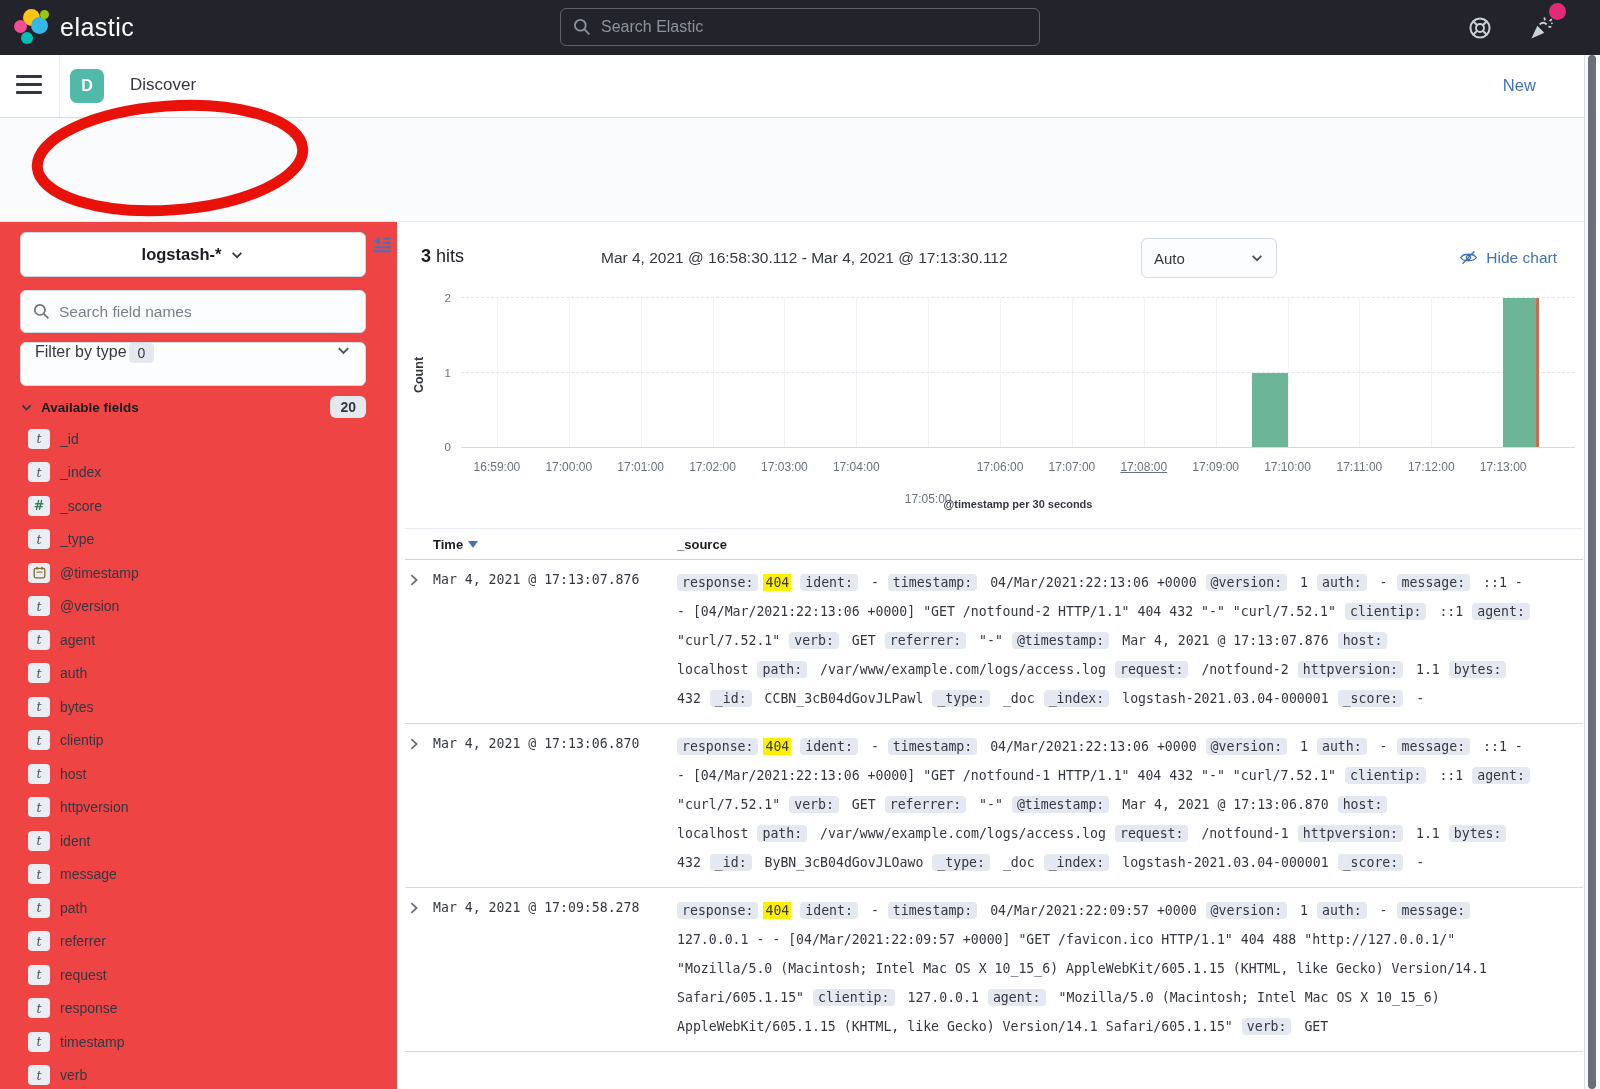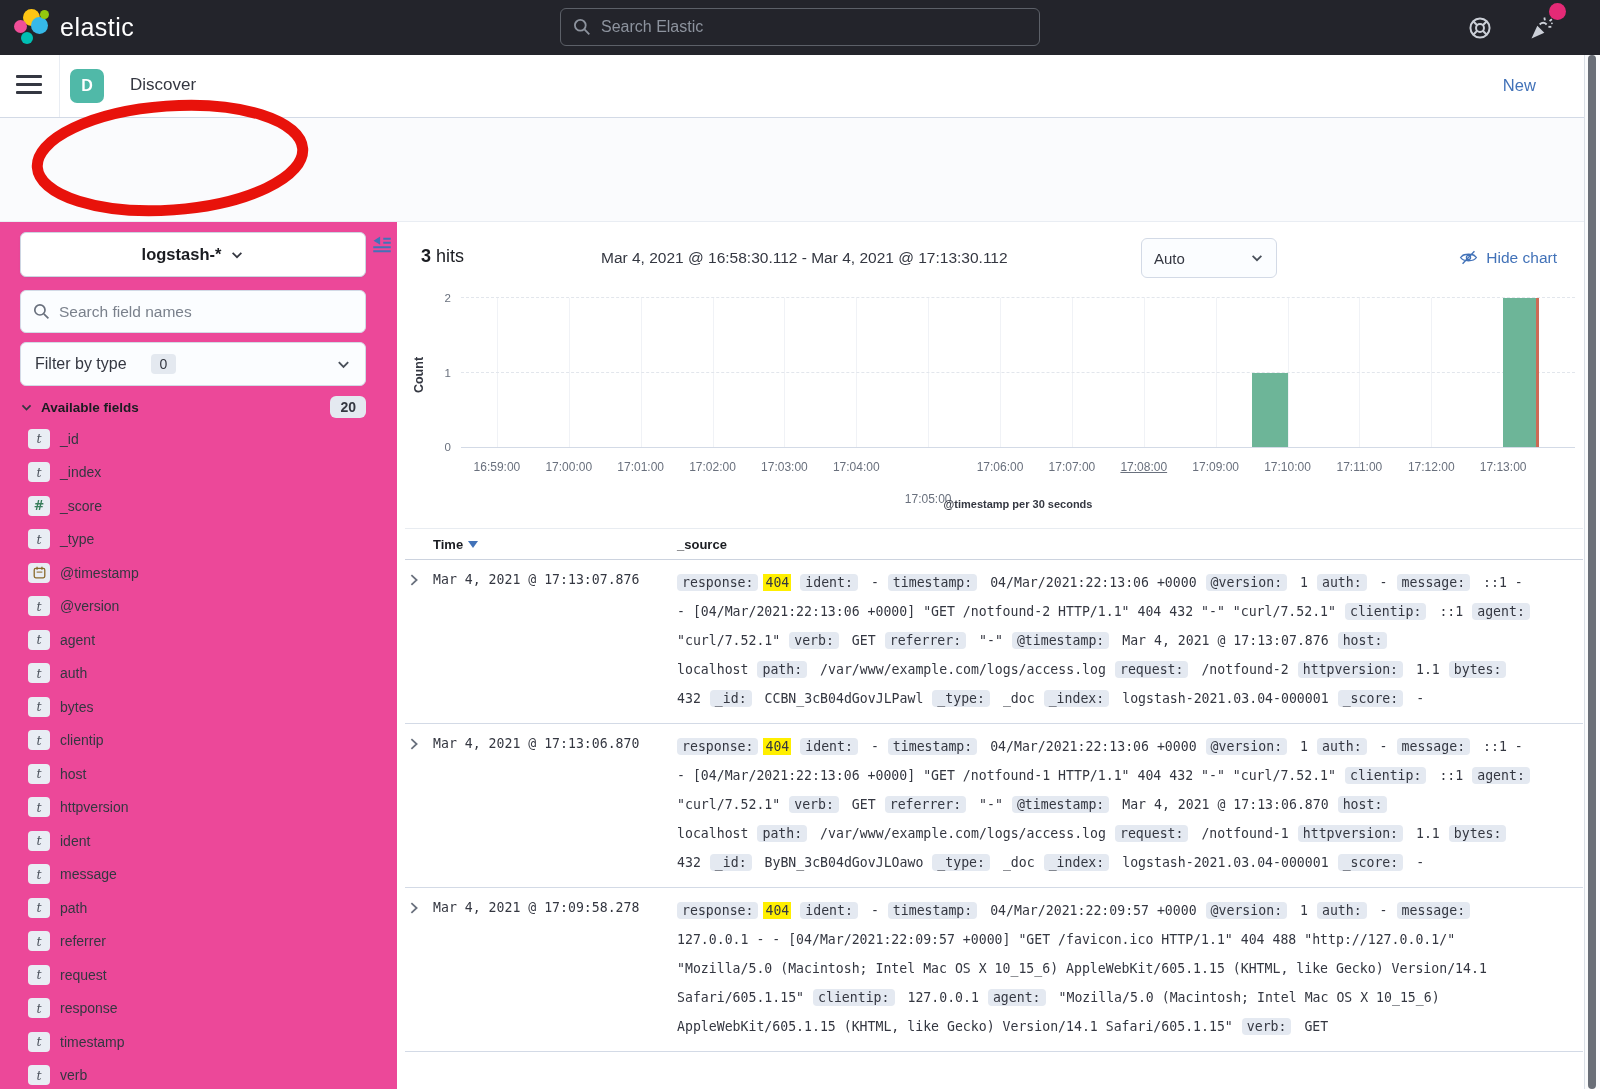--- a/index.html
+++ b/index.html
@@ -47,27 +47,27 @@
   .dp-text { padding-left:14px; font-size:17px; color:#343741; }
   .showdates { margin-left:auto; padding-right:16px; color:var(--blue); font-size:16px; cursor:pointer; }
   .refresh { position:absolute; left:1414px; top:128px; width:142px; height:50px; background:var(--btn-blue); border-radius:6px; color:#fff; font-size:16.5px; display:flex; align-items:center; justify-content:center; gap:9px; cursor:pointer; }
   .refresh .rica { font-family:"DejaVu Sans",sans-serif; font-size:18px; transform:translateY(-1px); }
   .filterrow { position:absolute; left:16px; top:190px; display:flex; align-items:center; gap:10px; }
   .filterrow .dash { width:12px; height:2px; background:#9aa4b3; }
   .addfilter { color:var(--blue); font-size:15.5px; cursor:pointer; }
   .red-annot { position:absolute; left:24px; top:98px; z-index:50; pointer-events:none; }
 
   
-  .sidebar { position:absolute; left:0; top:222px; width:452px; bottom:0; background:#ec4899; border-right:1px solid #d3dae6; overflow:hidden; }
+  .sidebar { position:absolute; left:0; top:222px; width:452px; bottom:0; background:#ef4444; border-right:1px solid #d3dae6; overflow:hidden; }
   .idx-select { position:absolute; left:20px; top:10px; width:346px; height:45px; border:1px solid #cdd5e2; border-radius:6px; background:#fff; box-shadow:0 1px 2px rgba(100,110,130,.12); display:flex; align-items:center; justify-content:center; gap:9px; font-weight:bold; font-size:16.5px; color:#1a1c21; cursor:pointer; }
   .collapse-ic { position:absolute; left:372px; top:13px; color:var(--blue); cursor:pointer; }
   .fsearch { position:absolute; left:20px; top:68px; width:346px; height:43px; border:1px solid #d3dae6; border-radius:6px; background:#fbfdff; display:flex; align-items:center; gap:9px; padding:0 12px; color:#69707d; }
   .fsearch input { flex:1; border:none; outline:none; background:transparent; font-size:15.5px; color:#343741; font-family:inherit; }
   .fsearch input::placeholder { color:#7a818c; }
-  .ftype { position:absolute; left:20px; top:120px; width:346px; height:44px; border:1px solid #d3dae6; border-radius:6px; background:#fbfdff; display:flex; align-items:center; gap:24px; padding:0 14px; font-size:16px; color:#343741; cursor:pointer; }
+  .ftype { position:absolute; left:20px; top:120px; width:346px; height:44px; border:1px solid #d3dae6; border-radius:6px; background:#fbfdff; display:flex; align-items:flex-start; gap:2px; padding:0 14px; font-size:16px; color:#343741; cursor:pointer; }
   .ftype .cnt { background:#e4e9f0; border-radius:4px; padding:2px 9px; font-size:14px; }
   .ftype .chev { margin-left:auto; color:#49505a; }
   .avail { position:absolute; left:20px; top:174px; width:346px; display:flex; align-items:center; gap:8px; }
   .avail .lbl { font-weight:bold; font-size:13.5px; color:#1a1c21; }
   .avail .cnt { margin-left:auto; background:#e4e9f0; border-radius:6px; padding:3px 10px; font-size:14px; font-weight:bold; color:#343741; }
   .fields { position:absolute; left:20px; top:200px; width:356px; }
   .field-item { height:33.5px; display:flex; align-items:center; gap:10px; padding-left:8px; cursor:pointer; }
   .fbadge { width:22px; height:20px; border-radius:4px; background:#e9edf4; display:flex; align-items:center; justify-content:center; font-size:12.5px; font-family:"DejaVu Serif",serif; font-style:italic; color:#4c535d; flex:none; }
   .fbadge.num { color:#377d5b; font-style:normal; font-weight:bold; }
   .fbadge.date { font-style:normal; }

